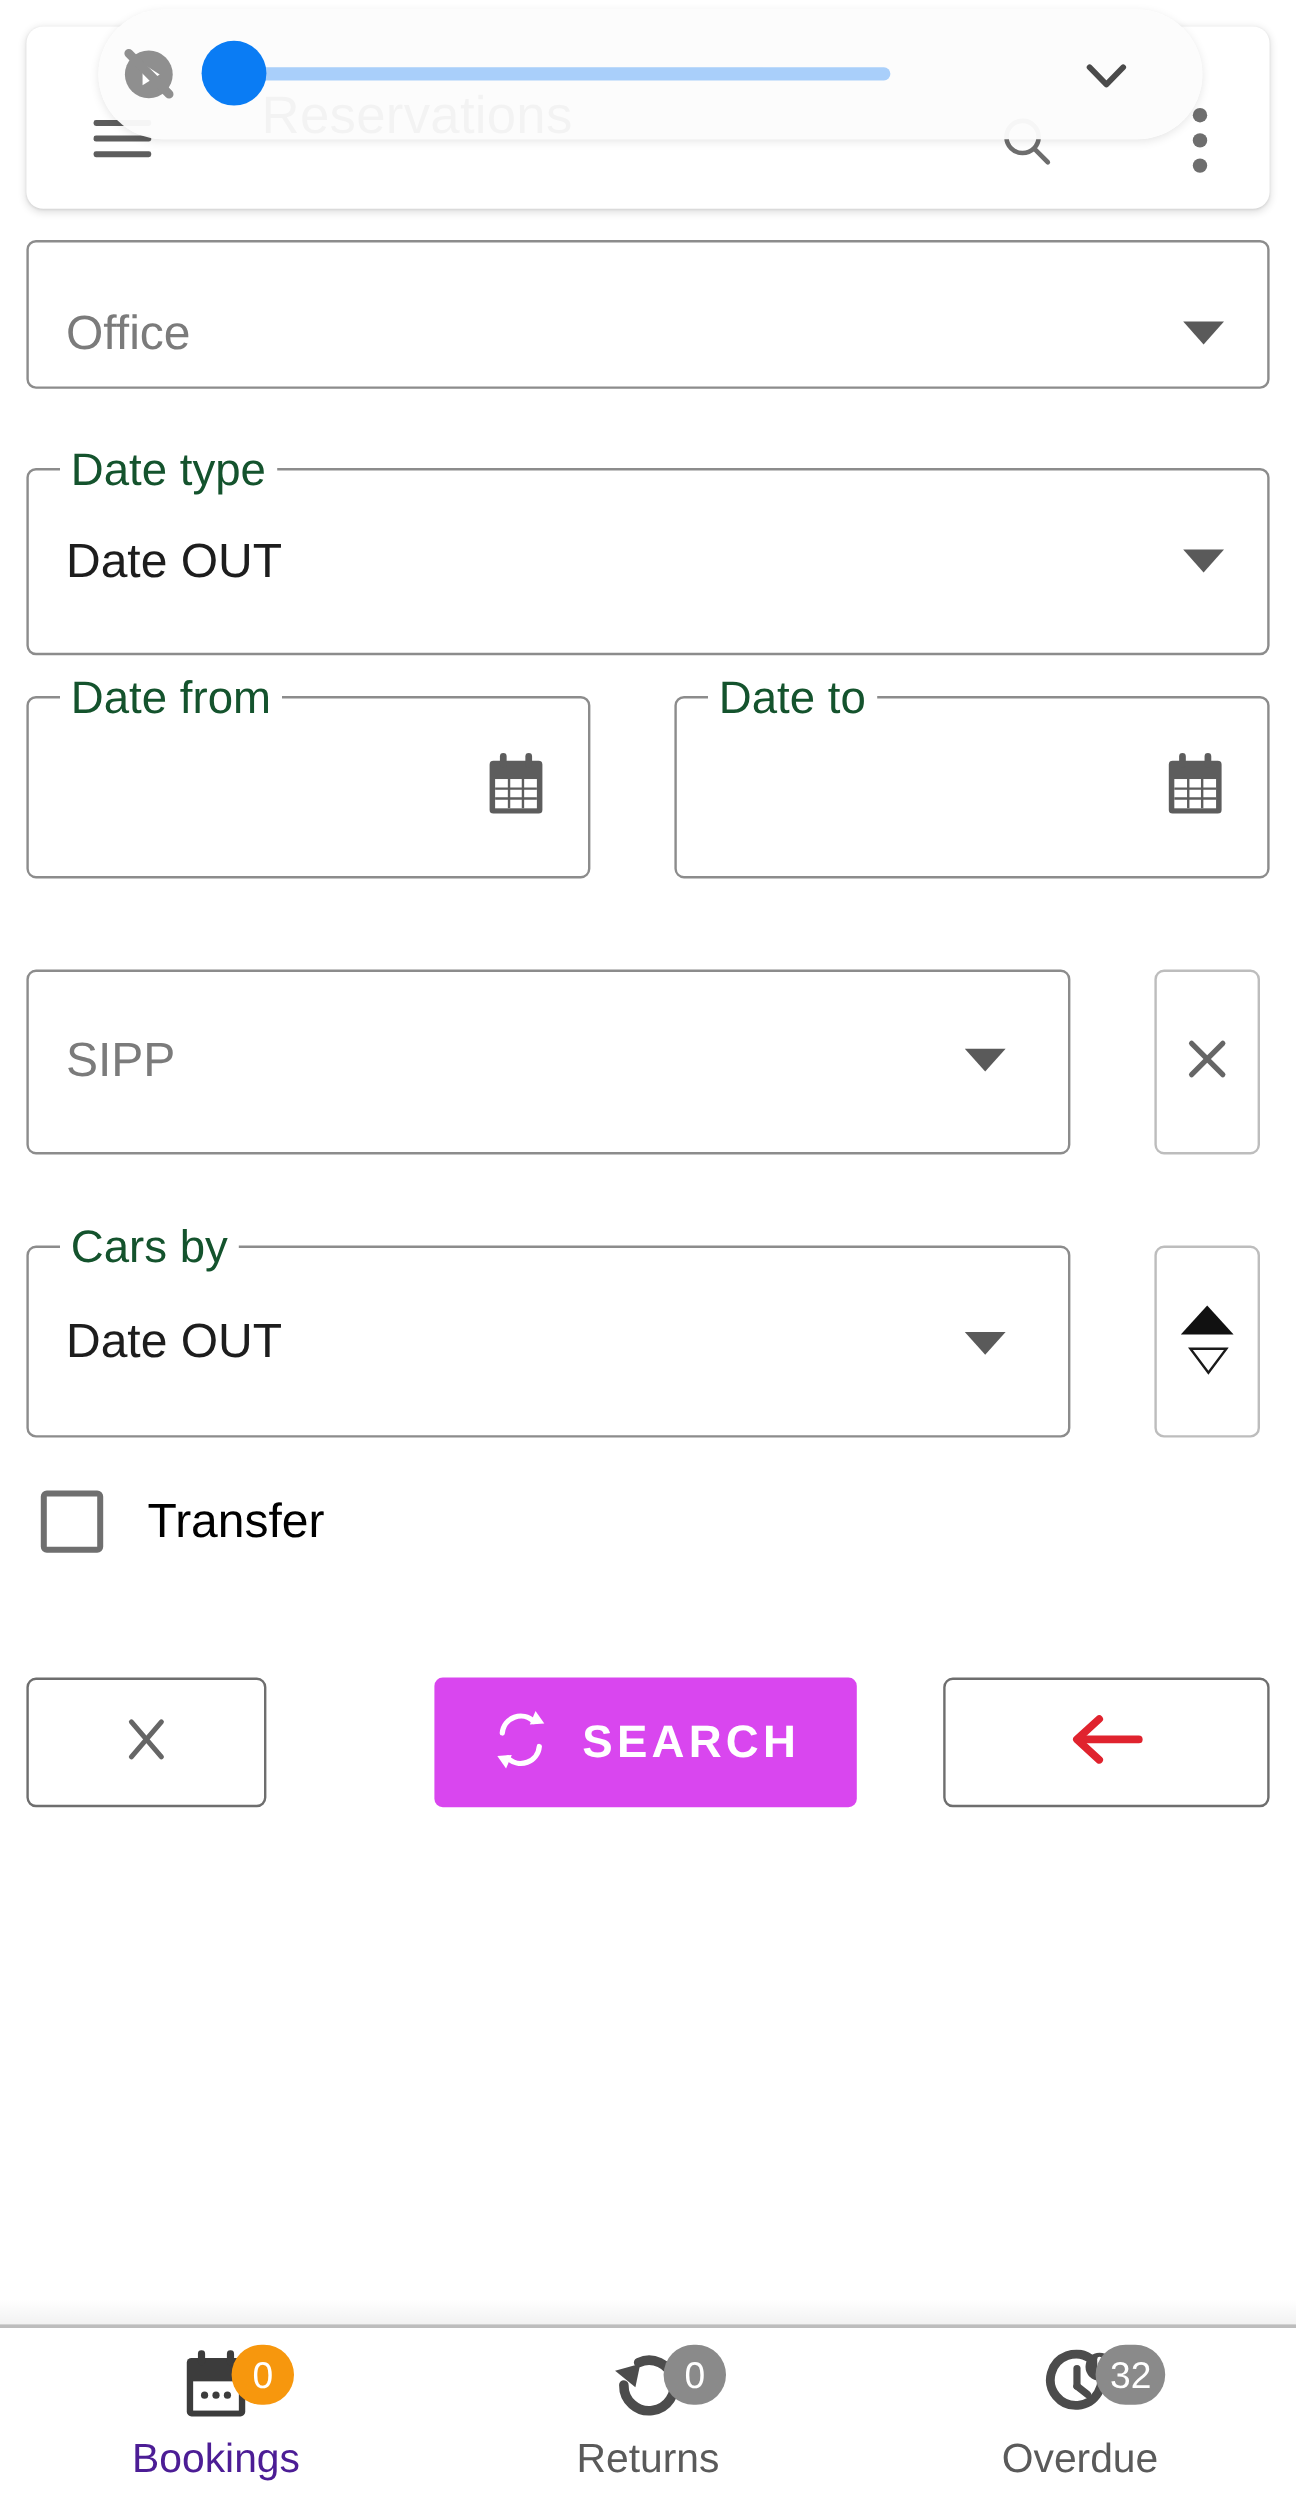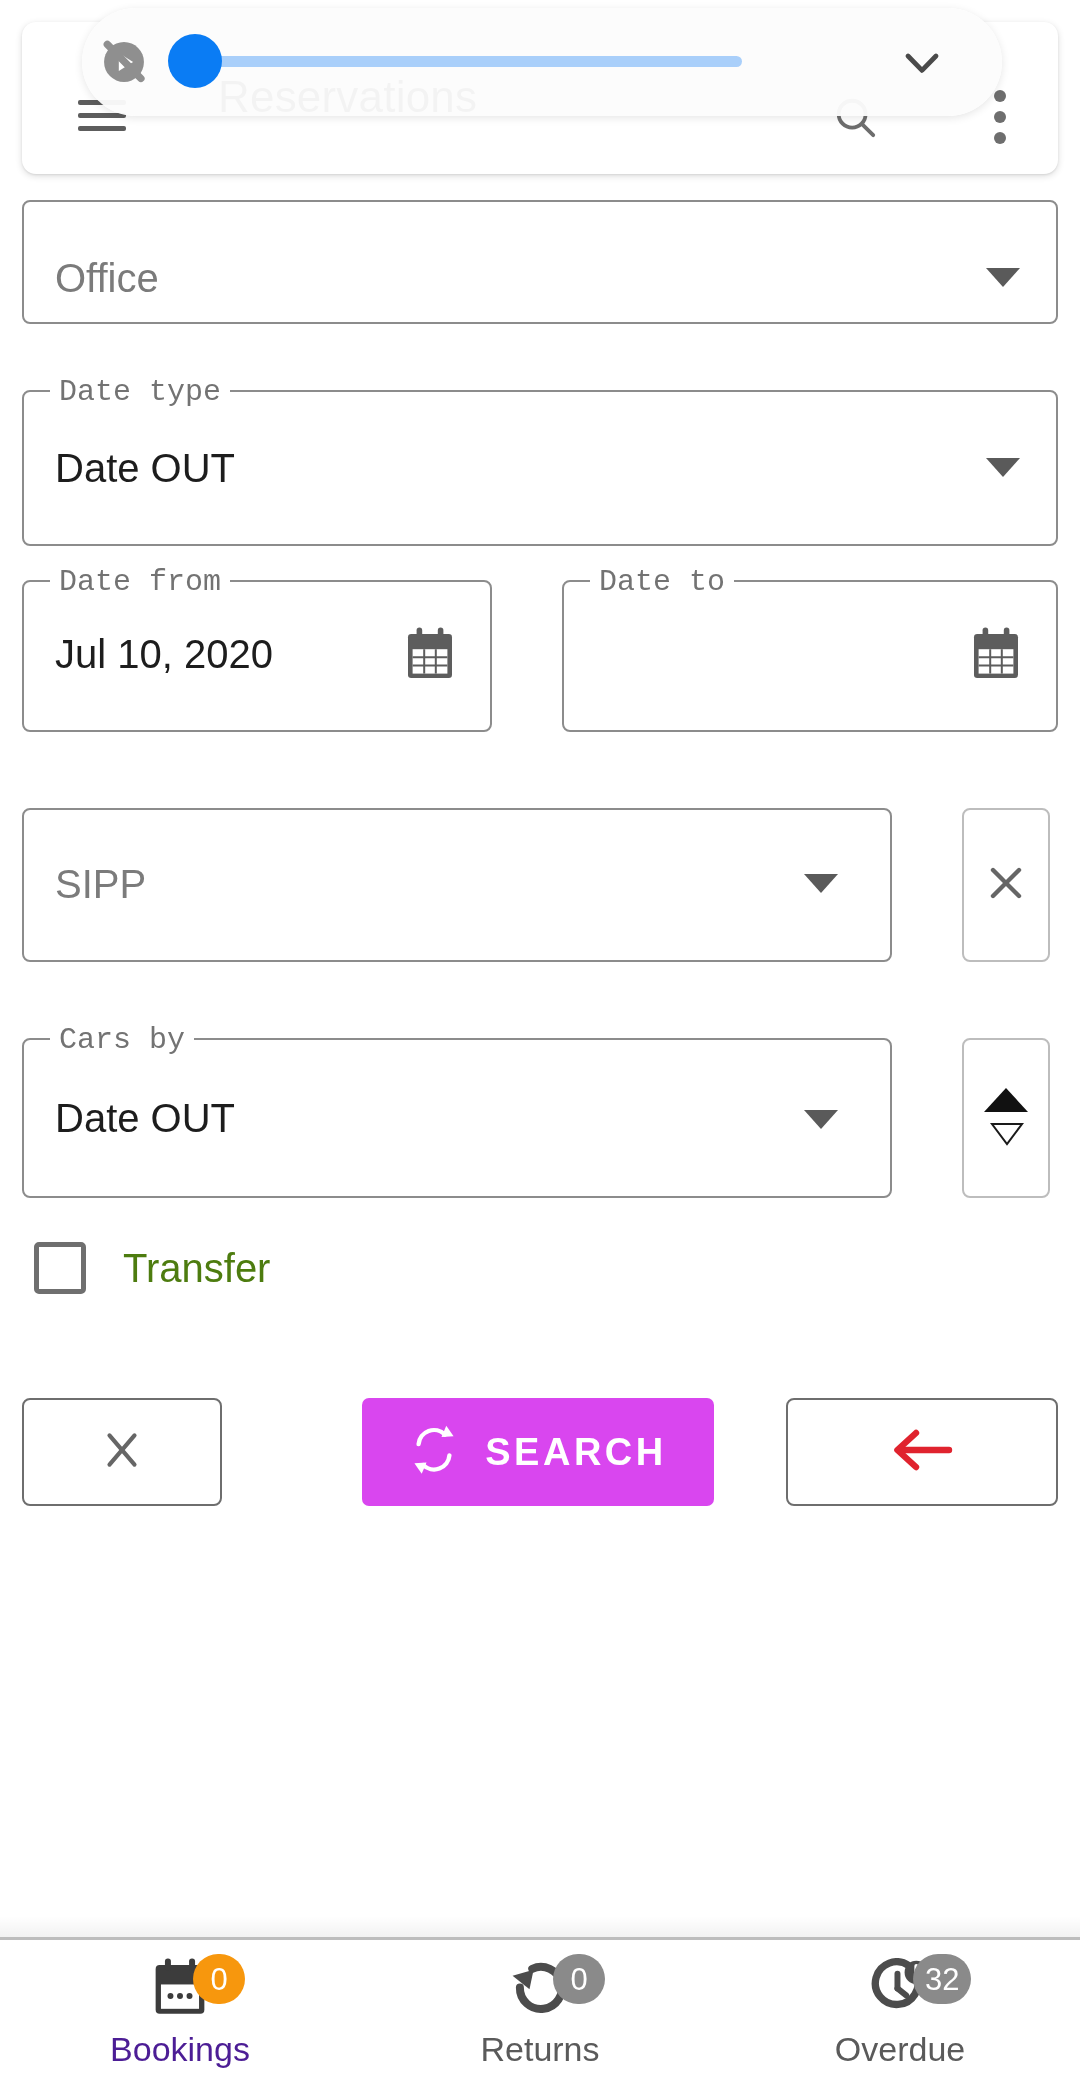--- a/index.html
+++ b/index.html
@@ -154,25 +154,24 @@
   }
   .field-value.placeholder { color: #7b7b7b; }
 
   
   .notch-label {
     position: absolute;
     top: -17px;
     left: 26px;
     background: #ffffff;
     padding: 0 9px;
-    font-size: 30px;
-    color: #737373;
+    font-size: 38px;
+    color: #14532d;
     line-height: 34px;
     white-space: nowrap;
-    font-family: Liberation Mono, monospace;
   }
 
   .caret-down {
     position: absolute;
     width: 0; height: 0;
     border-left: 17px solid transparent;
     border-right: 17px solid transparent;
     border-top: 19px solid #5a5a5a;
   }
 
@@ -265,21 +264,21 @@
   }
   #transfer-box {
     width: 52px; height: 52px;
     border: 5px solid #6f6f6f;
     border-radius: 5px;
     background: #ffffff;
   }
   #transfer-label {
     margin-left: 37px;
     font-size: 40px;
-    color: #4d7c0f;
+    color: #000000;
     white-space: nowrap;
   }
 
   
   #btn-clear-all {
     position: absolute;
     left: 22px; top: 1222px; width: 200px; height: 108px;
     border: 2px solid #6e6e6e;
     border-radius: 8px;
     background: #ffffff;
@@ -445,21 +444,20 @@
   </div>
 
   <div class="field" id="field-datetype">
     <div class="notch-label">Date type</div>
     <div class="field-value" id="datetype-value">Date OUT</div>
     <div class="caret-down" id="datetype-caret"></div>
   </div>
 
   <div class="field" id="field-datefrom">
     <div class="notch-label">Date from</div>
-    <div class="field-value" id="datefrom-value">Jul 10, 2020</div>
     <div class="calendar-icon">
       <svg width="52" height="56" viewBox="0 0 26 28">
         <rect x="2" y="4" width="22" height="22" rx="1.6" fill="#5d5d5d"></rect>
         <rect x="4.3" y="11.6" width="17.4" height="12.2" fill="#ffffff"></rect>
         <rect x="6.3" y="0.8" width="2.8" height="6" rx="1.4" fill="#5d5d5d"></rect>
         <rect x="16.9" y="0.8" width="2.8" height="6" rx="1.4" fill="#5d5d5d"></rect>
         <g stroke="#5d5d5d" stroke-width="1">
           <line x1="10.1" y1="11.6" x2="10.1" y2="23.8"></line>
           <line x1="15.9" y1="11.6" x2="15.9" y2="23.8"></line>
           <line x1="4.3" y1="15.6" x2="21.7" y2="15.6"></line>

